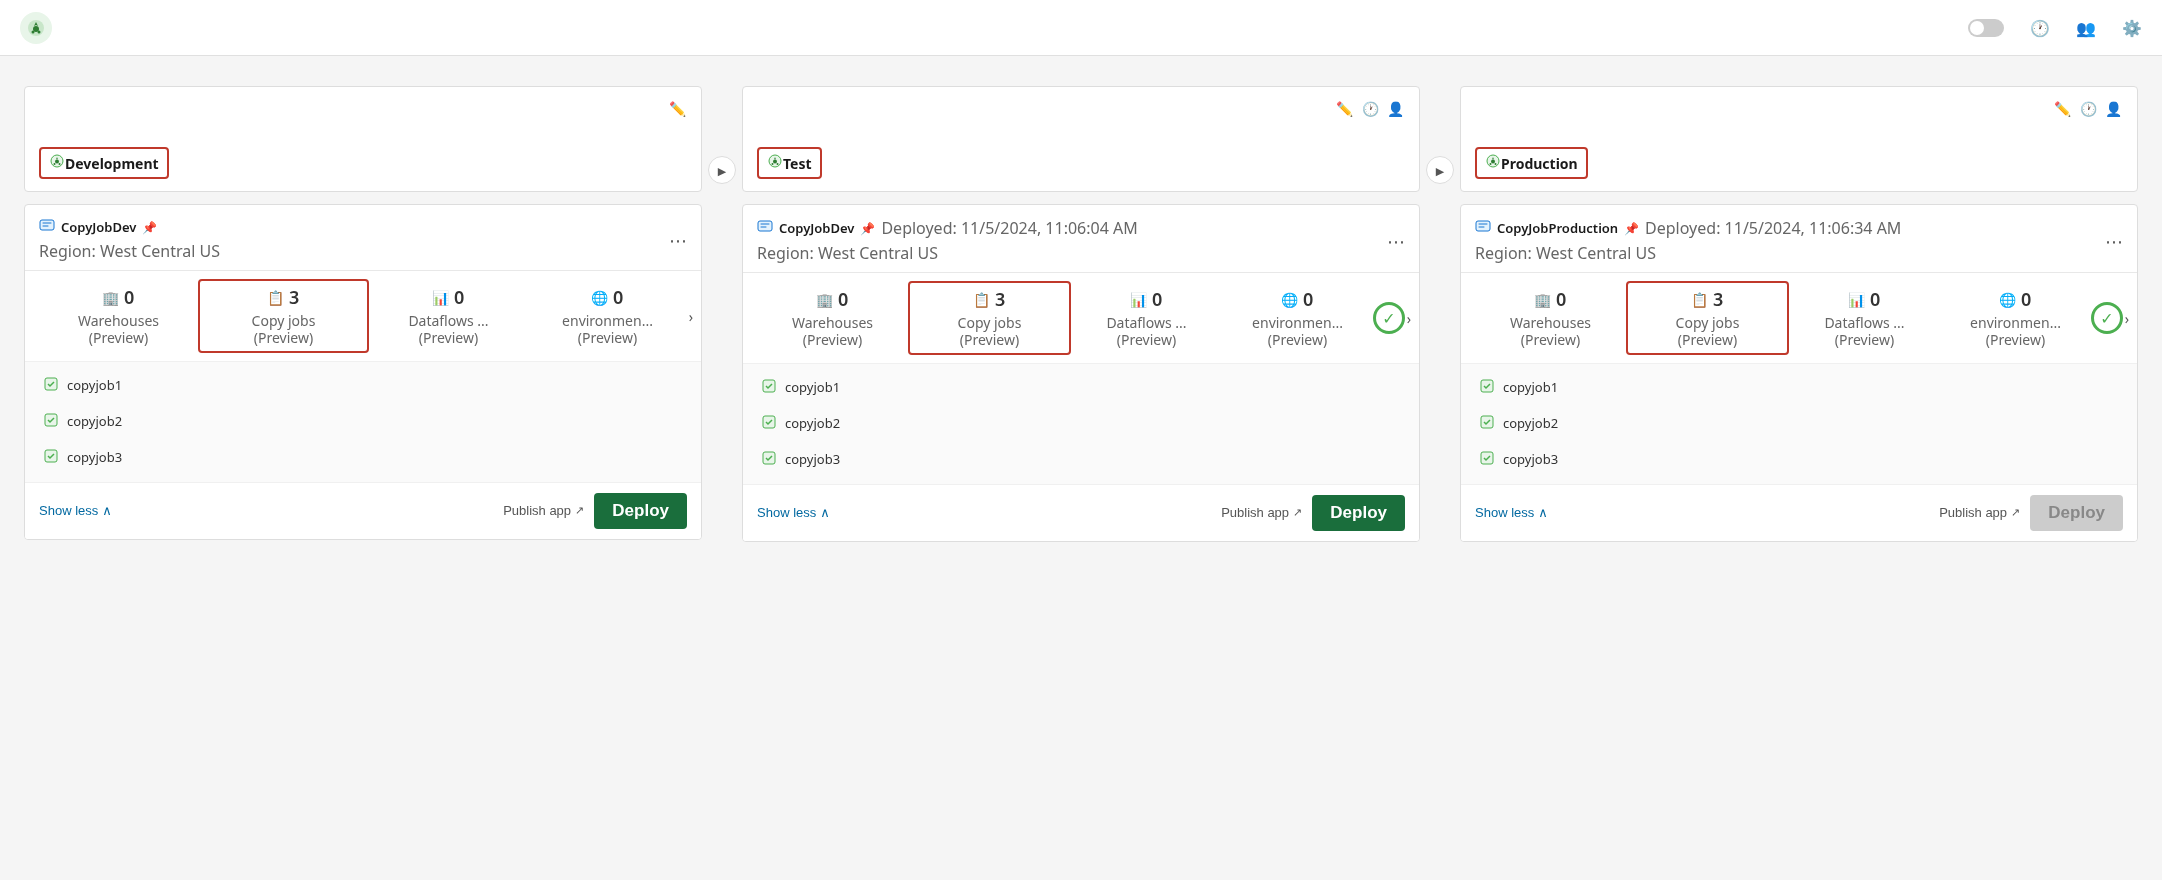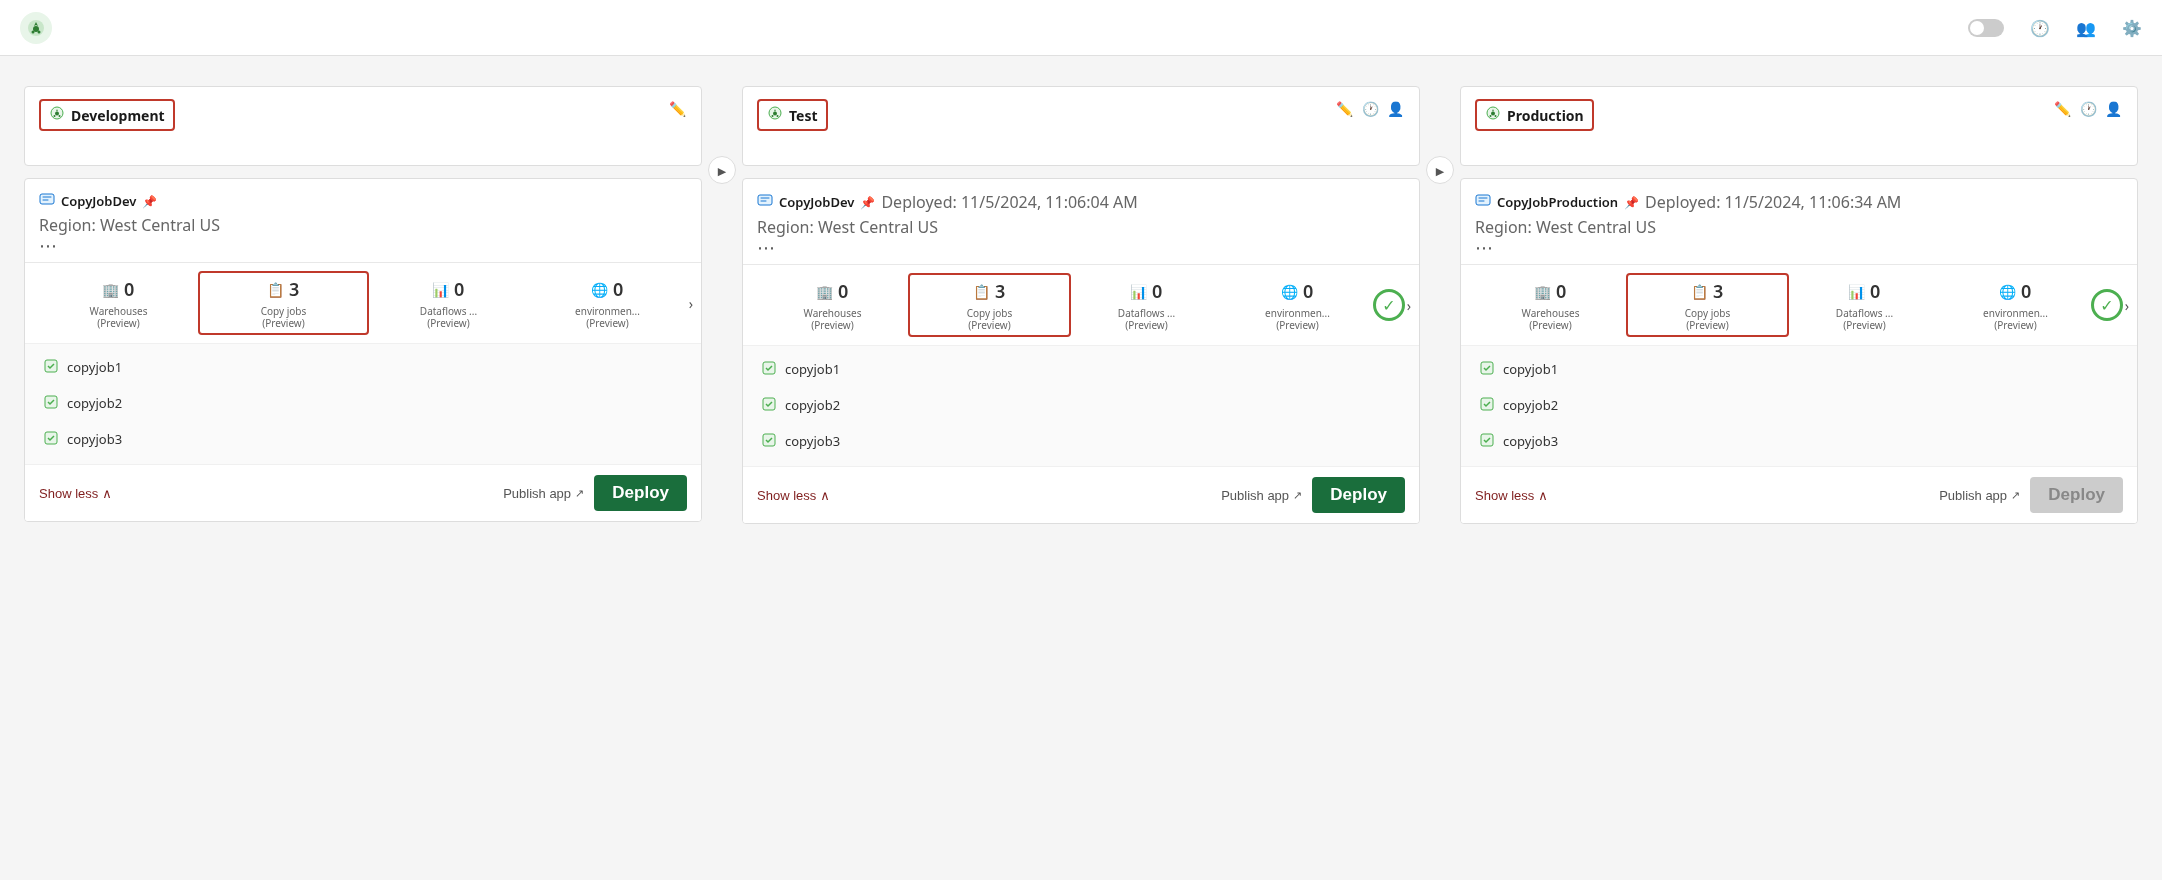--- a/index.html
+++ b/index.html
@@ -130,27 +130,27 @@
       position: relative;
     }
     .stage-header-left {
       display: flex;
       align-items: center;
       gap: 8px;
     }
     .stage-name-badge {
       display: flex;
       align-items: center;
-      gap: 6px;
       border: 2px solid #c0392b;
       border-radius: 4px;
       padding: 4px 8px;
       font-weight: 700;
       font-size: 14px;
       color: #1a1a1a;
+      margin-top: 48px;
     }
     .stage-name-badge .stage-icon {
       color: #555;
       font-size: 14px;
     }
     .stage-header-actions {
       display: flex;
       align-items: center;
       gap: 8px;
     }
@@ -164,23 +164,22 @@
     .stage-card {
       background: #fff;
       border: 1px solid #ddd;
       border-radius: 4px;
       overflow: hidden;
     }
 
     .card-header {
       padding: 12px 14px 8px;
       display: flex;
-      align-items: flex-start;
+      align-items: center;
       justify-content: space-between;
-      flex-direction: column;
     }
     .card-header-left {
       display: flex;
       flex-direction: column;
       gap: 3px;
     }
     .card-title-row {
       display: flex;
       align-items: center;
       gap: 6px;
@@ -221,21 +220,21 @@
       gap: 4px;
       flex: 1;
       cursor: pointer;
     }
     .stat-number {
       font-size: 18px;
       font-weight: 600;
       color: #333;
     }
     .stat-label {
-      font-size: 10px;
+      font-size: 14px;
       color: #666;
       text-align: center;
       line-height: 1.2;
     }
     .stat-icon {
       font-size: 14px;
       color: #555;
     }
     .stat-number-row {
       display: flex;
@@ -301,21 +300,21 @@
       align-items: center;
       justify-content: space-between;
       padding: 10px 14px;
       background: #fff;
       border-top: 1px solid #f0f0f0;
     }
     .show-less-btn {
       display: flex;
       align-items: center;
       gap: 4px;
-      color: #7f1d1d;
+      color: #0369a1;
       cursor: pointer;
       font-size: 13px;
       background: none;
       border: none;
     }
     .footer-right {
       display: flex;
       align-items: center;
       gap: 10px;
     }

